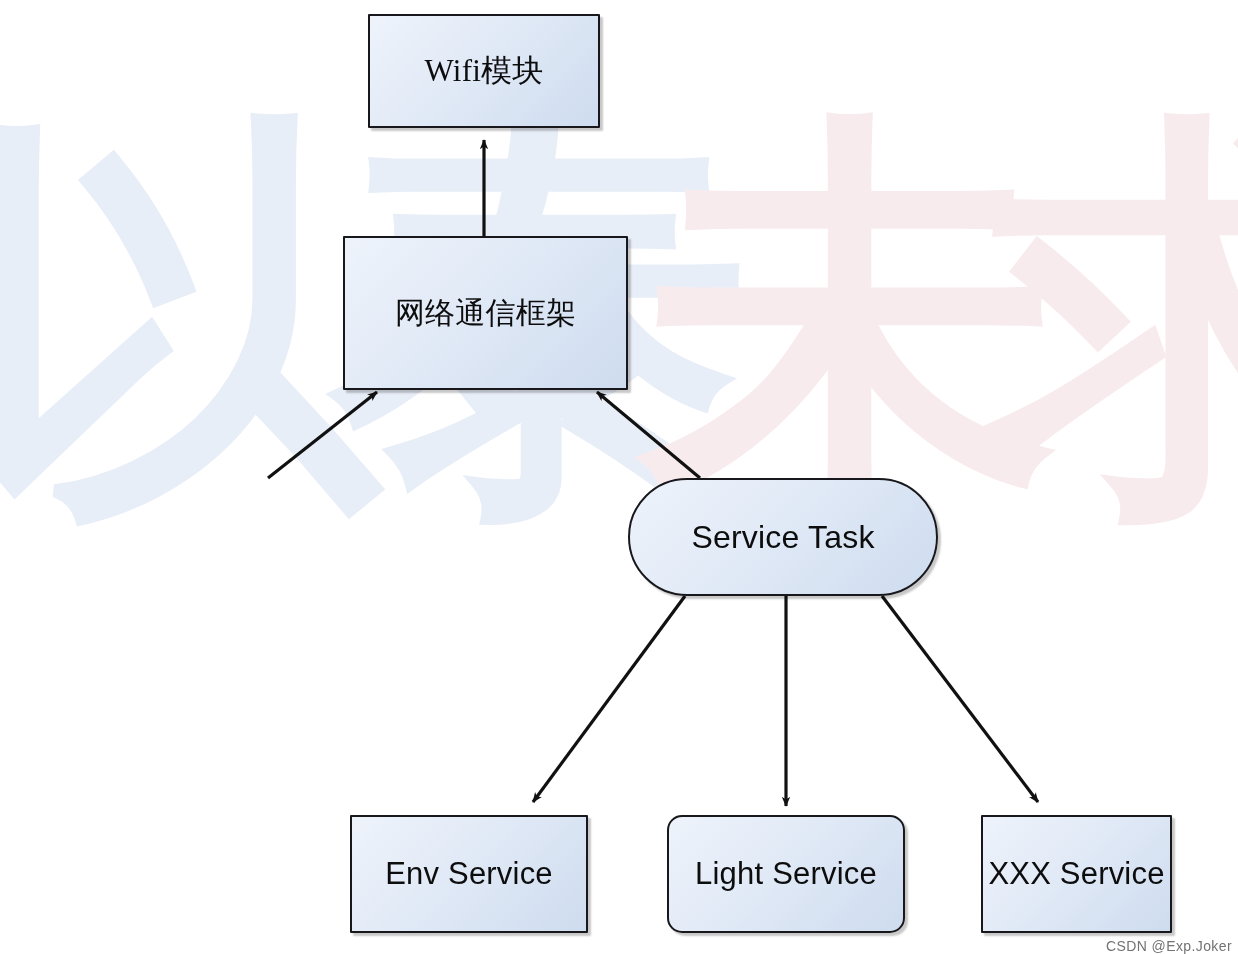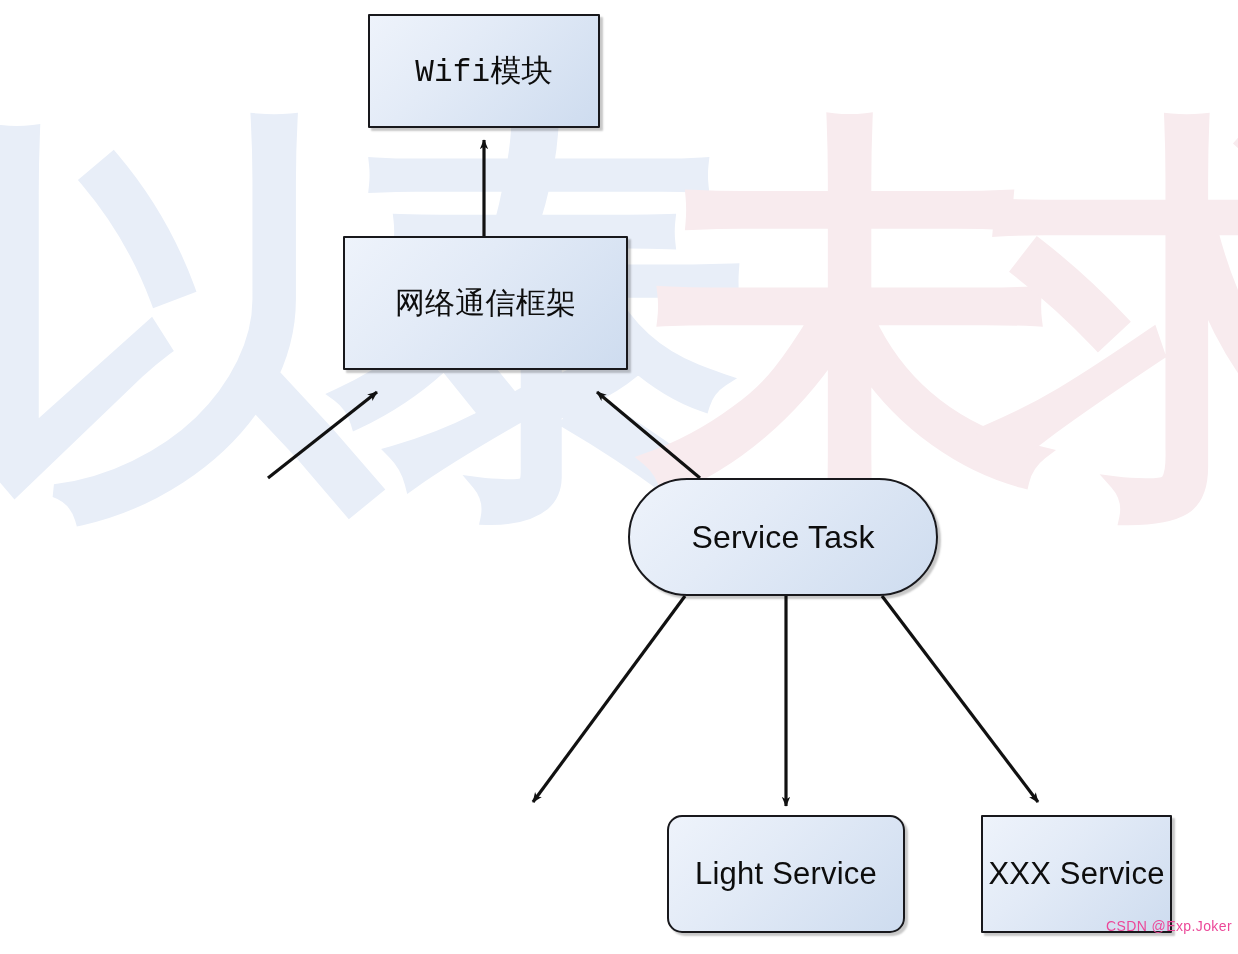--- a/index.html
+++ b/index.html
@@ -65,52 +65,52 @@
   }
   .node.rect { border-radius: 1px; }
   .node.stadium { border-radius: 60px; }
 
   .node-label {
     font-family: "Liberation Sans", "DejaVu Sans", sans-serif;
     font-weight: 400;
     letter-spacing: 0.2px;
   }
   .label-cjk {
-    font-family: Liberation Mono, monospace;
+    font-family: Liberation Serif, serif;
   }
 
   
   #node-wifi        { left: 368px; top: 14px;  width: 232px; height: 114px; }
   #node-wifi .node-label { font-size: 31px; }
 
-  #node-netframe    { left: 343px; top: 236px; width: 285px; height: 134px; }
+  #node-netframe    { left: 343px; top: 236px; width: 285px; height: 154px; }
   #node-netframe .node-label { font-size: 30px; }
 
   #node-response    { left: 35px;  top: 478px; width: 310px; height: 116px; }
   #node-response .node-label { font-size: 32px; }
 
   #node-service     { left: 628px; top: 478px; width: 310px; height: 118px; }
   #node-service .node-label { font-size: 32px; }
 
   #node-env         { left: 350px; top: 815px; width: 238px; height: 118px; }
   #node-light       { left: 667px; top: 815px; width: 238px; height: 118px; border-radius: 15px; }
   #node-xxx         { left: 981px; top: 815px; width: 191px; height: 118px; }
   #node-env .node-label,
   #node-light .node-label,
   #node-xxx .node-label { font-size: 31px; }
 
   
   #corner-watermark {
     position: absolute;
     right: 6px;
-    bottom: 20px;
+    bottom: 0;
     z-index: 3;
     font-family: "Liberation Sans", "DejaVu Sans", sans-serif;
     font-size: 14px;
-    color: #ec4899;
+    color: #737373;
     letter-spacing: 0.4px;
     user-select: none;
   }
 </style>
 </head>
 <body>
 
 <div id="canvas">
 
   <div class="wm-layer">
@@ -158,20 +158,23 @@
 
   <div class="node rect" id="node-netframe">
     <span class="node-label label-cjk">网络通信框架</span>
   </div>
 
 
   <div class="node stadium" id="node-service">
     <span class="node-label">Service Task</span>
   </div>
 
+  <div class="node rect" id="node-env">
+    <span class="node-label">Env Service</span>
+  </div>
 
   <div class="node rect" id="node-light">
     <span class="node-label">Light Service</span>
   </div>
 
   <div class="node rect" id="node-xxx">
     <span class="node-label">XXX Service</span>
   </div>
 
   <div id="corner-watermark">CSDN @Exp.Joker</div>

